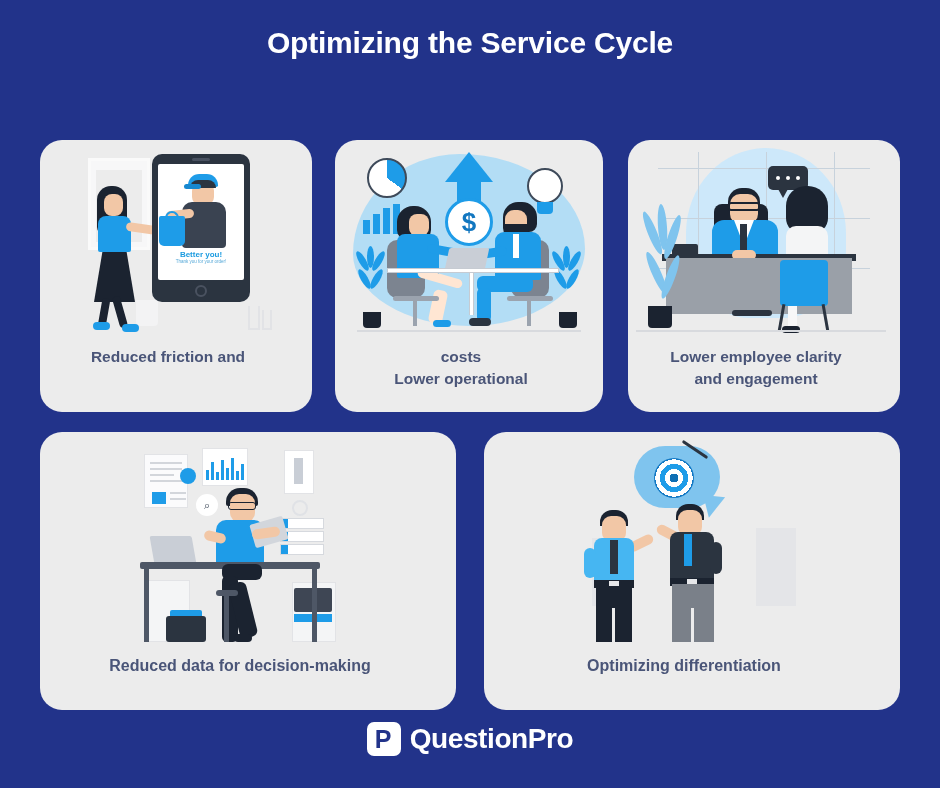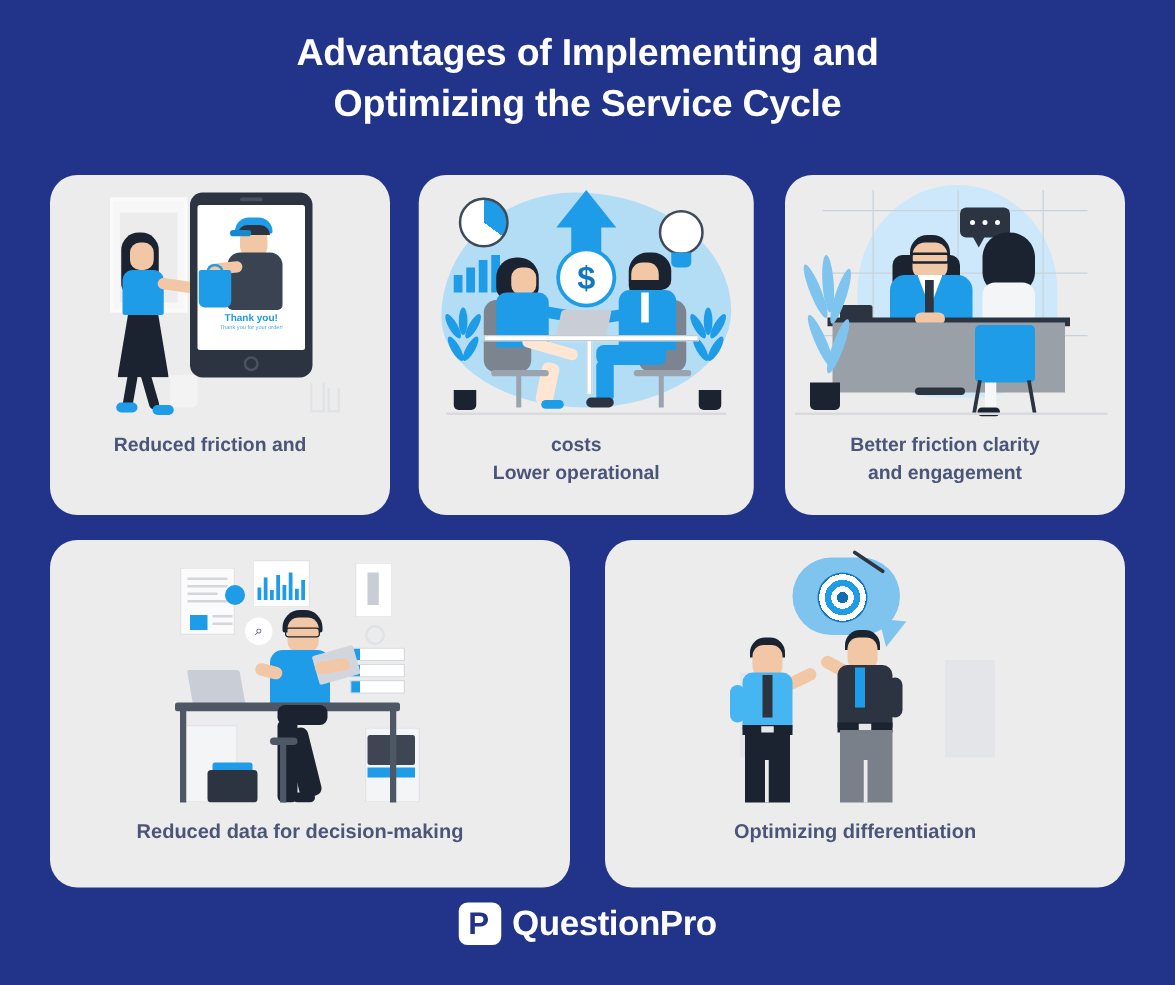--- a/index.html
+++ b/index.html
@@ -278,21 +278,20 @@
     font-weight: bold;
     letter-spacing: -0.4px;
   }
 </style>
 </head>
 <body>
 
 <div class="page">
 
   <div class="title">
-    <span class="line">Advantages of Implementing and</span>
     <span class="line">Optimizing the Service Cycle</span>
   </div>
 
   <div class="card" id="card-1">
     <div class="card-art">
       <div class="art">
         <div class="sh" id="c1-wallframe"></div>
         <div class="sh" id="c1-wallframe-in"></div>
         <div class="sh" id="c1-plant"></div>
         <div class="sh" id="c1-whair"></div>
@@ -309,21 +308,21 @@
         <div class="sh" id="c1-cam"></div>
         <div class="sh" id="c1-cap"></div>
         <div class="sh" id="c1-face"></div>
         <div class="sh" id="c1-hair"></div>
         <div class="sh" id="c1-capbrim"></div>
         <div class="sh" id="c1-body"></div>
         <div class="sh" id="c1-arm"></div>
         <div class="sh" id="c1-baghdl"></div>
         <div class="sh" id="c1-bag"></div>
         <div class="sh" id="c1-thanks">
-          <span>Thank you!</span>
+          <span>Better you!</span>
           <small>Thank you for your order!</small>
         </div>
         <div class="sh" id="c1-home"></div>
         <div class="sh" id="c1-glass1"></div>
         <div class="sh" id="c1-glass2"></div>
       </div>
     </div>
     <div class="caption">
       <div>Reduced friction and</div>
     </div>
@@ -439,21 +438,21 @@
           <div class="c3-frond" style="left:16px; top:-6px; transform:rotate(-4deg);"></div>
           <div class="c3-frond" style="left:26px; top:4px;  transform:rotate(18deg);"></div>
           <div class="c3-frond" style="left:10px; top:40px; transform:rotate(-24deg);"></div>
           <div class="c3-frond" style="left:24px; top:44px; transform:rotate(20deg);"></div>
         </div>
         <div class="sh" id="c3-pot"></div>
         <div class="floor" id="c3-floor"></div>
       </div>
     </div>
     <div class="caption">
-      <div>Better friction clarity</div>
+      <div>Lower employee clarity</div>
       <div>and engagement</div>
     </div>
   </div>
 
   <div class="card" id="card-4">
     <div class="card-art">
       <div class="art">
         <div class="sh" id="c4-poster1"></div>
         <div class="c4-line" style="left:110px; top:30px; width:32px;"></div>
         <div class="c4-line" style="left:110px; top:36px; width:32px;"></div>

